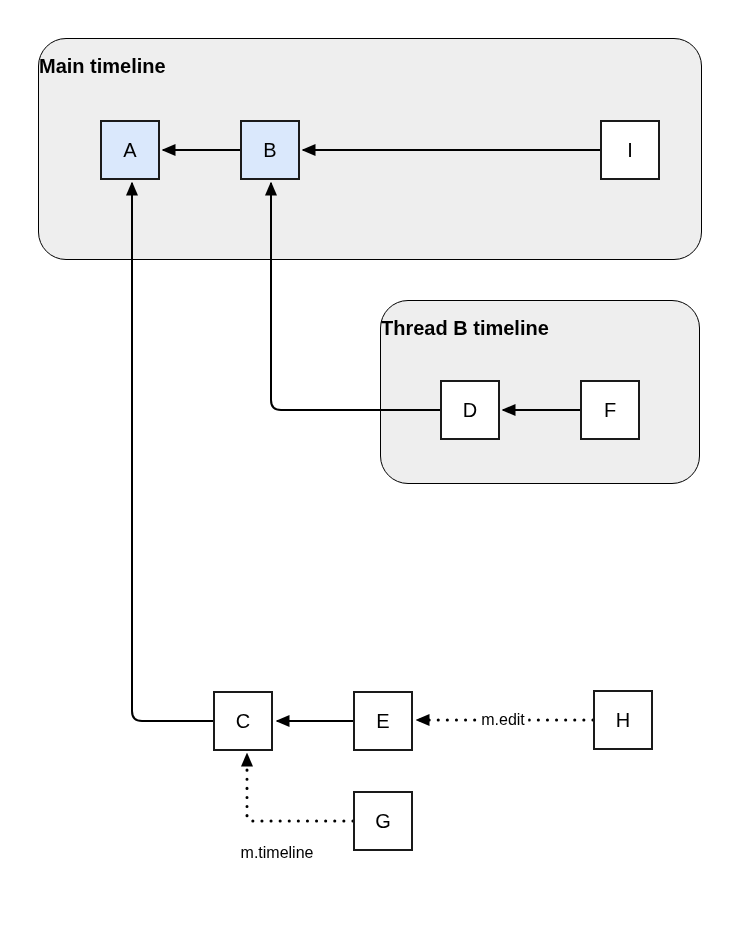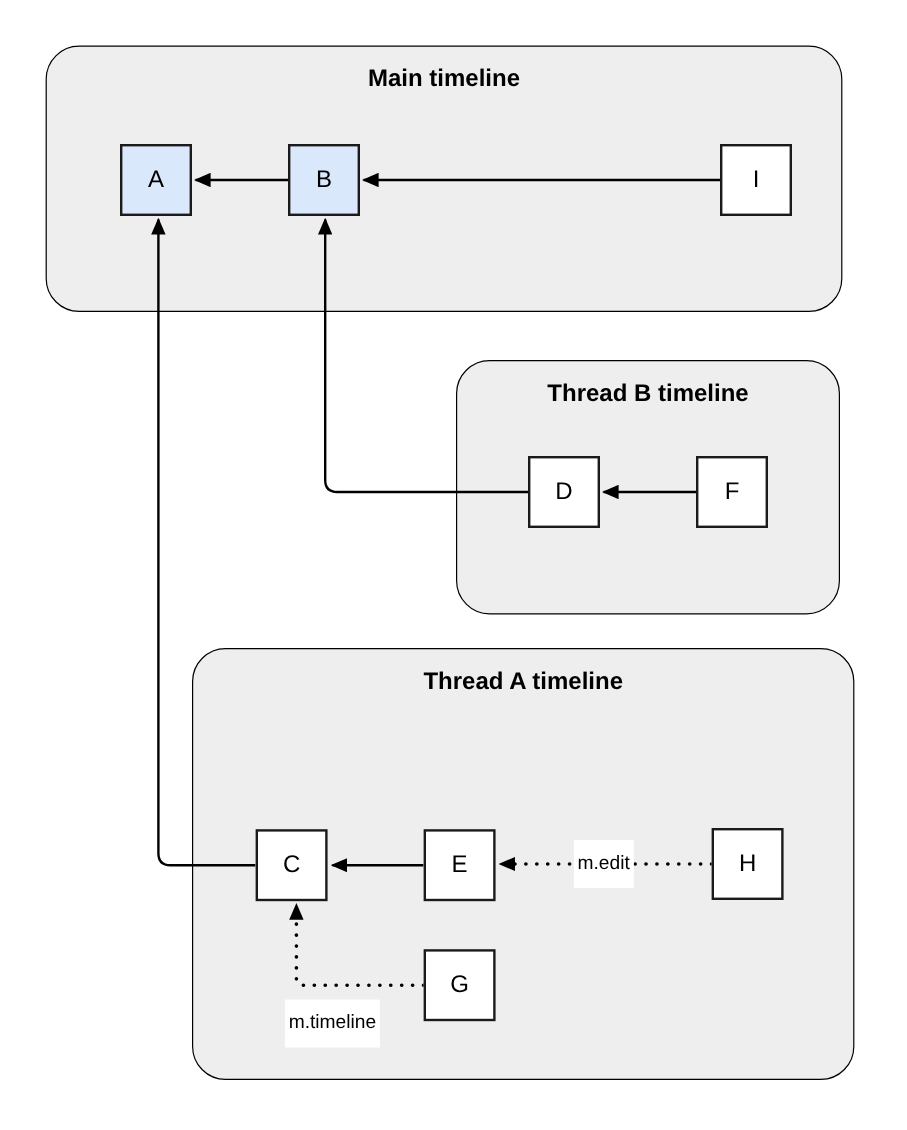--- a/index.html
+++ b/index.html
@@ -18,21 +18,20 @@
 
   .container-box{
     position:absolute;
     background:var(--container-fill);
     border:1.6px solid var(--container-stroke);
     border-radius:28px;
     box-sizing:border-box;
   }
   .container-title{
     position:absolute;left:0;right:0;top:16px;
-    text-align:center;
     font-size:20px;font-weight:bold;
     color:var(--text-color);
   }
 
   #edges{position:absolute;left:0;top:0;width:756px;height:942px;pointer-events:none;}
   #edges .edge{fill:none;stroke:var(--edge-color);}
   #edges .solid{stroke-width:2;}
   #edges .dotted{stroke-width:3;stroke-dasharray:0.1 9;stroke-linecap:round;}
   marker path{fill:var(--edge-color);stroke:none;}
 
@@ -58,27 +57,24 @@
 </style>
 </head>
 <body>
 
 <div id="stage">
 
   <div class="container-box" style="left:38px;top:38px;width:664px;height:222px;">
     <div class="container-title">Main timeline</div>
   </div>
 
-  <div class="container-box" style="left:380px;top:300px;width:320px;height:212px;">
+  <div class="container-box" style="left:380px;top:300px;width:320px;height:184px;">
     <div class="container-title">Thread B timeline</div>
   </div>
 
-  <div class="container-box" style="left:160px;top:540px;width:552px;height:360px;">
-    <div class="container-title">Thread A timeline</div>
-  </div>
 
   <svg id="edges" viewBox="0 0 756 942" xmlns="http://www.w3.org/2000/svg">
     <defs>
       <marker id="arrow" viewBox="0 0 14 12" markerWidth="14" markerHeight="12" refX="12.5" refY="6" orient="auto" markerUnits="userSpaceOnUse">
         <path d="M0,0 L14,6 L0,12 Z"></path>
       </marker>
     </defs>
 
     <path class="edge solid" d="M240,150 L163,150" marker-end="url(#arrow)"></path>
     <path class="edge solid" d="M600,150 L303,150" marker-end="url(#arrow)"></path>

